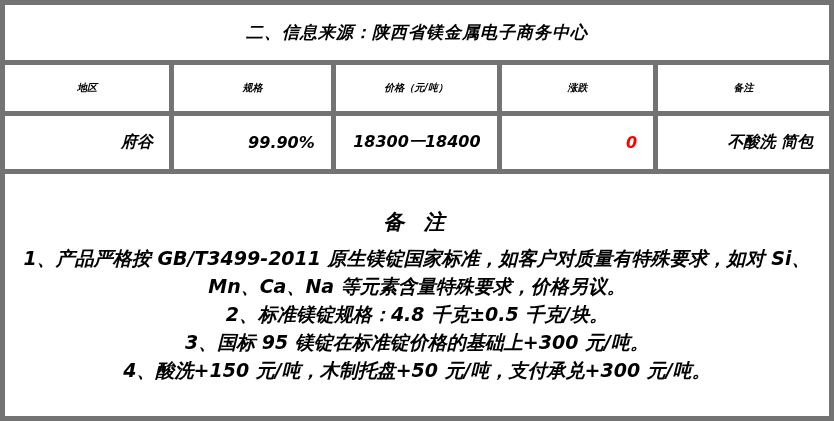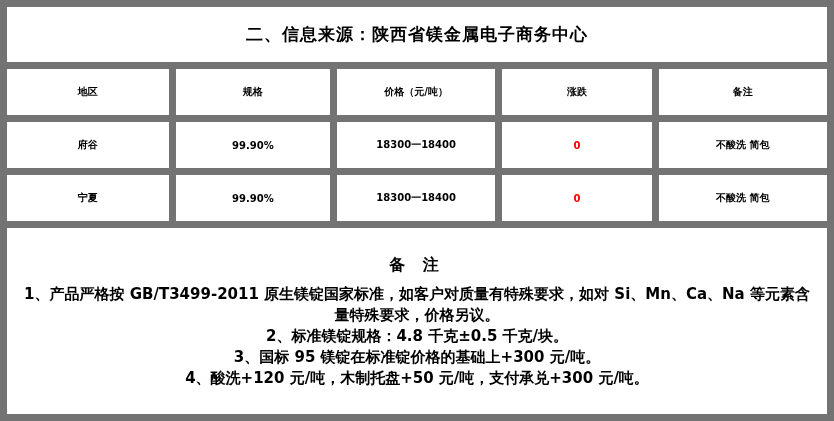--- a/index.html
+++ b/index.html
@@ -8,65 +8,67 @@
 
   table.sheet {
     width: 834px;
     height: 421px;
     border-collapse: collapse;
     table-layout: fixed;
     background: #ffffff;
     border: 2px solid #000000;
   }
   table.sheet td {
-    border: 7px solid #737373;
+    border: 5px solid #737373;
     text-align: center;
     vertical-align: middle;
     font-weight: bold;
     padding: 16px;
     overflow: hidden;
+    font-style: italic;
   }
 
   col.c-region { width: 20.4%; }
   col.c-spec   { width: 19.5%; }
   col.c-price  { width: 20.0%; }
   col.c-change { width: 18.9%; }
   col.c-remark { width: 21.2%; }
 
   tr.title-row td {
     height: 45px;
     font-size: 17px;
     letter-spacing: 1px;
   }
   tr.header-row td {
     height: 42px;
     font-size: 10px;
   }
   tr.data-row td {
     height: 44px;
-    font-size: 10px;
+    font-size: 16px;
+    text-align: right;
   }
   td.change-cell { color: #ff0000; }
 
   td.footer-cell {
     vertical-align: top;
     padding: 5px 6px 4px 6px;
   }
   .notes-heading {
-    font-size: 16px;
+    font-size: 21px;
     font-weight: bold;
     text-align: center;
     letter-spacing: 6px;
     margin: 2px 0 8px 0;
   }
   .note-line {
-    font-size: 15px;
+    font-size: 19px;
     font-weight: bold;
     text-align: center;
-    line-height: 21px;
+    line-height: 28px;
     margin: 0;
   }
 </style>
 </head>
 <body>
 
 <table class="sheet">
   <colgroup>
     <col class="c-region">
       <col class="c-spec">
@@ -91,31 +93,24 @@
   <tr class="data-row">
     <td>府谷</td>
     <td>99.90%</td>
     <td>18300一18400</td>
     <td class="change-cell">0</td>
     <td>不酸洗 简包</td>
   </tr>
 
 
 
-  <tr class="data-row">
-    <td>宁夏</td>
-    <td>99.90%</td>
-    <td>18300一18400</td>
-    <td class="change-cell">0</td>
-    <td>不酸洗 简包</td>
-  </tr>
 
   <tr>
     <td colspan="5" class="footer-cell">
       <div class="notes-heading">备 注</div>
       <p class="note-line">1、产品严格按 GB/T3499-2011 原生镁锭国家标准，如客户对质量有特殊要求，如对 Si、Mn、Ca、Na 等元素含量特殊要求，价格另议。</p>
       <p class="note-line">2、标准镁锭规格：4.8 千克±0.5 千克/块。</p>
       <p class="note-line">3、国标 95 镁锭在标准锭价格的基础上+300 元/吨。</p>
-      <p class="note-line">4、酸洗+120 元/吨，木制托盘+50 元/吨，支付承兑+300 元/吨。</p>
+      <p class="note-line">4、酸洗+150 元/吨，木制托盘+50 元/吨，支付承兑+300 元/吨。</p>
     </td>
   </tr>
 </tbody>
   </table>
 
 </body></html>

